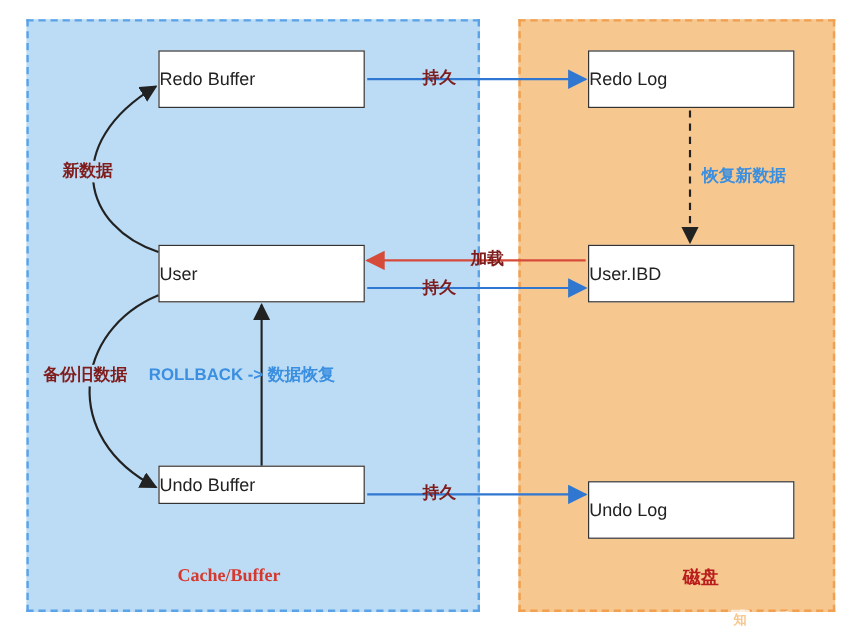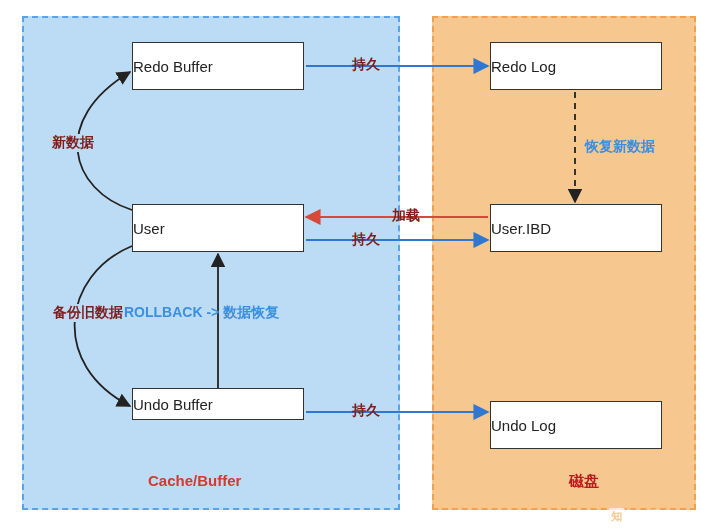--- a/index.html
+++ b/index.html
@@ -23,21 +23,21 @@
   }
   .node {
     position: absolute;
     background: #fff;
     border: 1.5px solid #333;
     display: flex; align-items: center; 
     font-size: 15px; color: #222;
   }
   .panel-title {
     position: absolute;
-    font-size: 15px; font-weight: 600;
+    font-size: 15px; font-weight: 600; font-family: Liberation Serif, serif;
   }
   .title-left { color: #d6382e; }
   .title-right { color: #b91c1c; margin-left: 21px; }
   .label {
     position: absolute;
     font-size: 14px; font-weight: 600;
     background: transparent;
     white-space: nowrap;
   }
   .label-black { color: #7f1d1d; }
@@ -110,21 +110,21 @@
   <line x1="488" y1="217" x2="306" y2="217" stroke="#d64a3a" stroke-width="1.8" marker-end="url(#ah-red)"></line>
 
   <line x1="306" y1="240" x2="488" y2="240" stroke="#2f77d0" stroke-width="1.8" marker-end="url(#ah-blue)"></line>
 
   <line x1="306" y1="412" x2="488" y2="412" stroke="#2f77d0" stroke-width="1.8" marker-end="url(#ah-blue)"></line>
 
   <line x1="575" y1="92" x2="575" y2="202" stroke="#222" stroke-width="1.8" stroke-dasharray="6 5" marker-end="url(#ah-black)"></line>
 </svg>
 
 <div class="label label-black label-cover" style="left:50px; top:134px;">新数据</div>
-<div class="label label-black label-cover" style="left:51px; top:304px;font-family:Liberation Serif, serif;">备份旧数据</div>
+<div class="label label-black label-cover" style="left:34px; top:304px;font-family:Liberation Serif, serif;">备份旧数据</div>
 <div class="label label-blue" style="left:124px; top:304px;">ROLLBACK -&gt; 数据恢复</div>
 
 <div class="label label-black" style="left:352px; top:56px;">持久</div>
 <div class="label label-black" style="left:352px; top:207px;margin-left:40px;">加载</div>
 <div class="label label-black" style="left:352px; top:231px;">持久</div>
 <div class="label label-black" style="left:352px; top:402px;">持久</div>
 <div class="label label-blue" style="left:585px; top:138px;">恢复新数据</div>
 
 <div class="watermark">
   <span class="zhihu-ico">知</span>

